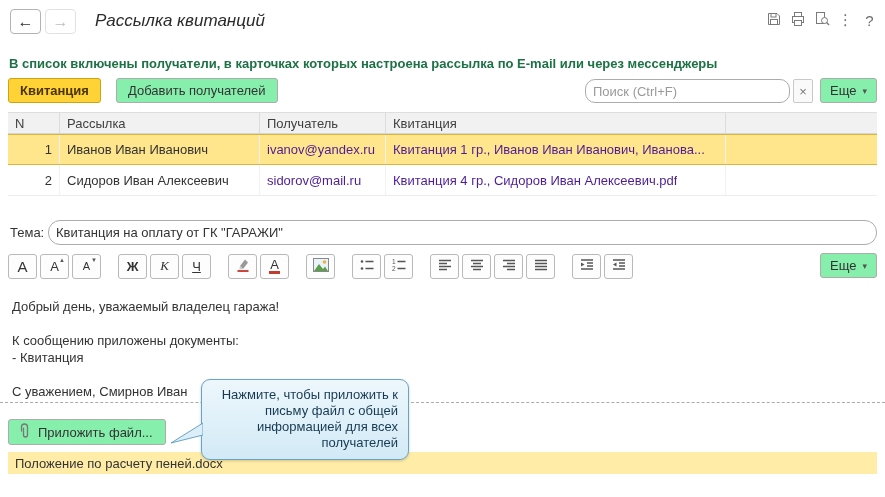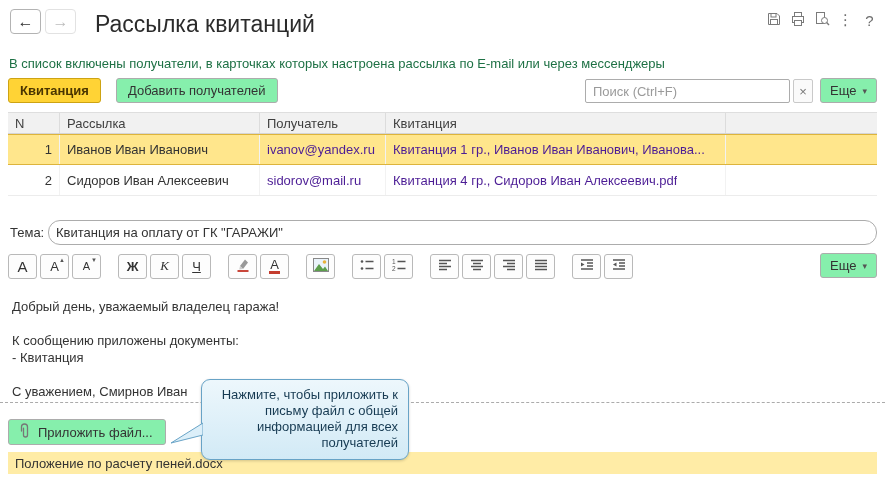--- a/index.html
+++ b/index.html
@@ -9,38 +9,38 @@
     font-family:"Liberation Sans","DejaVu Sans",sans-serif; font-size:13px; color:#333; background:#fff;
   }
   button { font-family:inherit; }
 
   
   .nav-btn { position:absolute; top:9px; width:31px; height:25px; border:1px solid #B3B3B3;
     border-radius:4px; background:#fff; font-size:16px; line-height:1; display:flex; align-items:center;
     justify-content:center; cursor:pointer; }
   .nav-btn.back { left:10px; color:#2F2F2F; }
   .nav-btn.fwd  { left:45px; color:#BDBDBD; border-color:#E2E2E2; }
-  .title { position:absolute; left:95px; top:11px; font-size:23px; color:#2B2B2B; white-space:nowrap; }
+  .title { position:absolute; left:95px; top:11px; font-size:17px; color:#2B2B2B; white-space:nowrap;font-style:italic; }
   .win-icons { position:absolute; right:6px; top:9px; display:flex; align-items:center; gap:5px; }
   .icon-btn { width:19px; height:22px; border:none; background:transparent; display:flex; align-items:center;
     justify-content:center; cursor:pointer; color:#6E6E6E; font-size:15px; padding:0; }
 
   
-  .info-text { position:absolute; left:9px; top:56px; color:#1E7145; white-space:nowrap; }
+  .info-text { position:absolute; left:9px; top:56px; color:#1E7145; white-space:nowrap;font-weight:bold; }
 
   
   .btn { display:inline-flex; align-items:center; justify-content:center; background:#86efac;
     border:1px solid #ACACAC; border-radius:3px; font-size:13px; color:#333; padding:0 11px;
     height:25px; cursor:pointer; white-space:nowrap; }
   .btn .dd { margin-left:6px; font-size:9px; color:#555; }
   .send-btn { position:absolute; left:8px; top:78px; background:#FFD335; border-color:#CDA313;
     font-weight:700; color:#4A3500; }
   .add-btn  { position:absolute; left:116px; top:78px; }
   .search-box { position:absolute; left:585px; top:79px; width:205px; height:24px; border:1px solid #ACACAC;
-    border-radius:2px; padding:0 7px; font-size:13px; color:#333; outline:none; }
+    border-radius:10px; padding:0 7px; font-size:13px; color:#333; outline:none; }
   .search-box::placeholder { color:#9A9A9A; }
   .clear-btn { position:absolute; left:793px; top:79px; width:20px; height:24px; border:1px solid #C9C9C9;
     border-radius:2px; background:#FAFAFA; color:#777; font-size:13px; cursor:pointer; line-height:1; }
   .more-top { position:absolute; left:820px; top:78px; width:57px; }
 
   
   .table { position:absolute; left:8px; top:112px; width:869px; }
   .t-head, .t-row { display:grid; grid-template-columns:52px 200px 126px 340px 1fr; align-items:stretch; }
   .t-head { height:22px; background:#F1F1F1; border-top:1px solid #DEDEDE; border-bottom:1px solid #D5D5D5; color:#3F3F3F; }
   .t-head .cell { border-right:1px solid #DCDCDC; }

